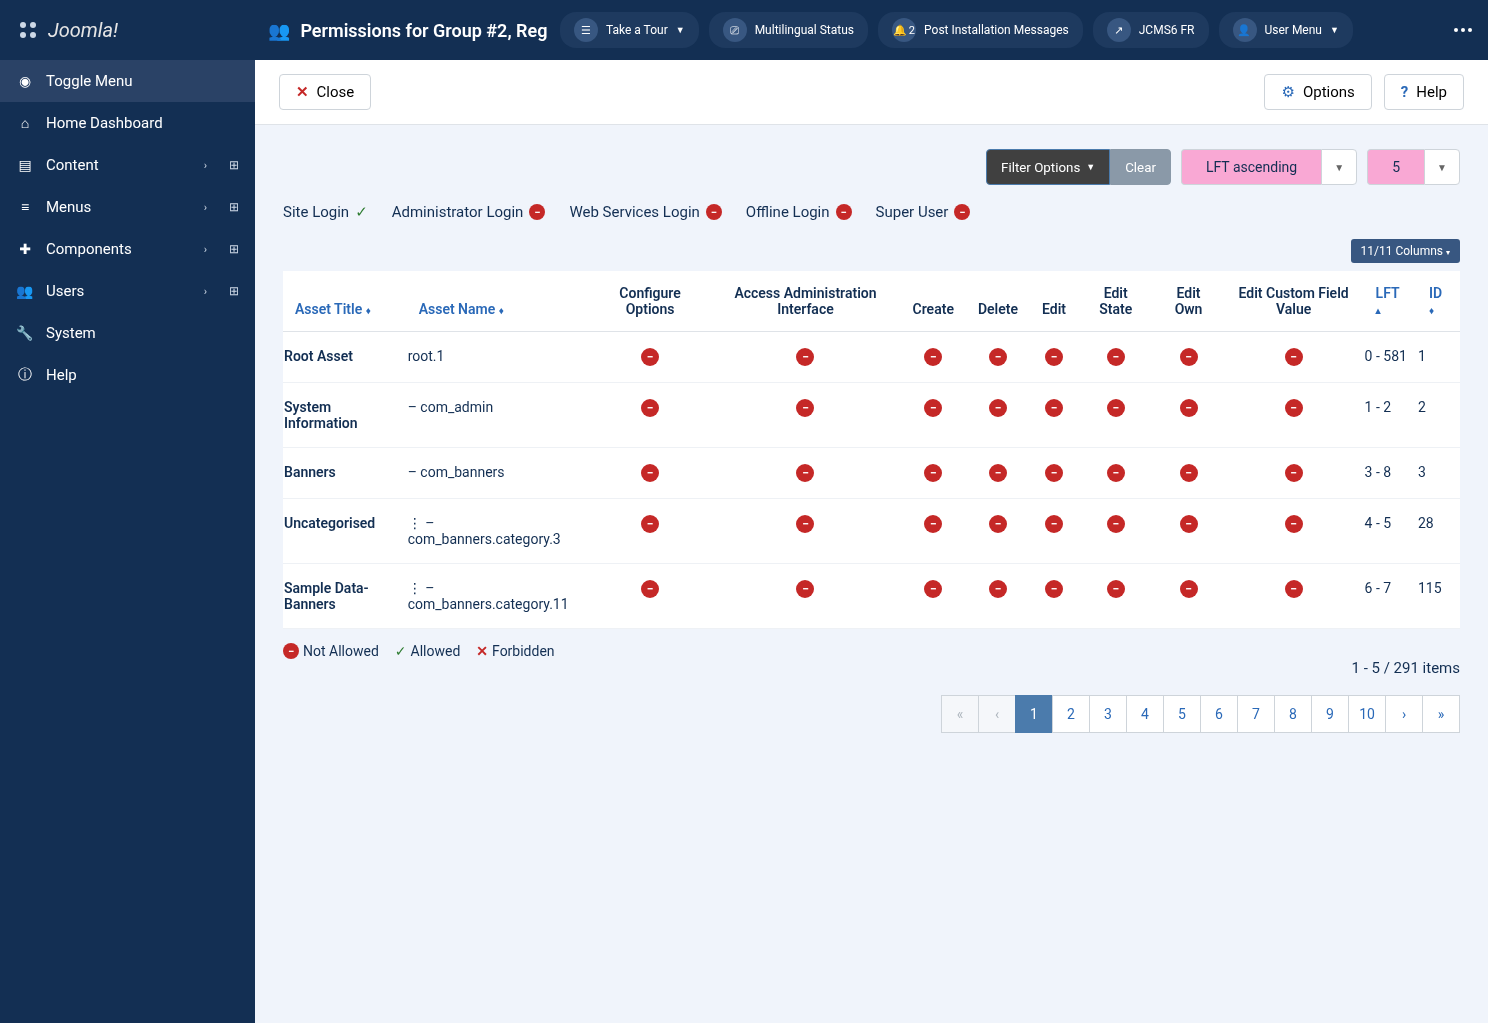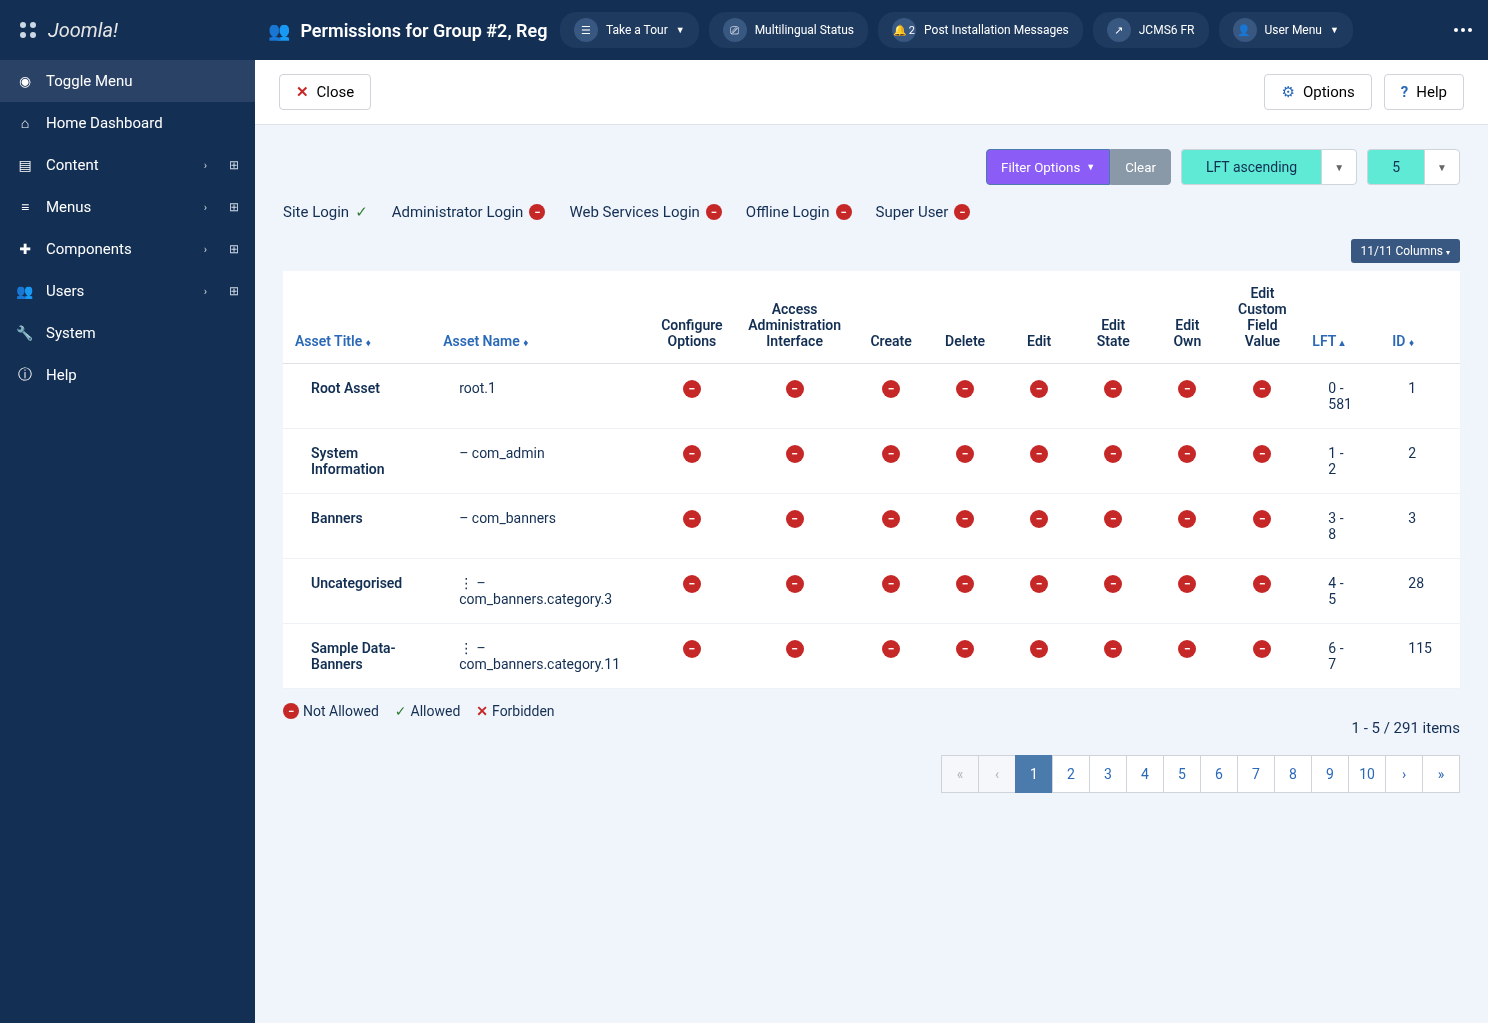--- a/index.html
+++ b/index.html
@@ -26,38 +26,38 @@
 .toolbar { background: #fff; padding: 14px 24px; display: flex; justify-content: space-between; border-bottom: 1px solid #dfe3e8; }
 .btn { background: #fff; border: 1px solid #ced4da; border-radius: 4px; padding: 8px 16px; font-size: 15px; cursor: pointer; display: inline-flex; align-items: center; gap: 8px; }
 .btn-close .x { color: #c52827; font-weight: bold; }
 .btn-options .gear { color: #2a69b8; }
 .btn-help .q { color: #2a69b8; font-weight: bold; }
 .content-area { padding: 24px 28px; }
 .filter-row { display: flex; justify-content: flex-end; gap: 10px; margin-bottom: 18px; }
 .search-group { display: flex; }
 .search-input { border: 1px solid #ced4da; border-radius: 4px 0 0 4px; padding: 9px 12px; font-size: 14px; width: 200px; }
 .search-btn { background: #1c3d5c; border: 1px solid #1c3d5c; color: #fff; border-radius: 0 4px 4px 0; width: 40px; cursor: pointer; }
-.filter-btn { background: #8b5cf6; border: 1px solid #4b7bac; color: #fff; border-radius: 4px 0 0 4px; padding: 9px 14px; cursor: pointer; display: flex; align-items: center; gap: 6px; }
+.filter-btn { background: #404040; border: 1px solid #4b7bac; color: #fff; border-radius: 4px 0 0 4px; padding: 9px 14px; cursor: pointer; display: flex; align-items: center; gap: 6px; }
 .clear-btn { background: #8a99a8; border: 1px solid #8a99a8; color: #fff; border-radius: 0 4px 4px 0; padding: 9px 14px; cursor: pointer; }
 .btn-group { display: flex; }
 .select-wrap { display: flex; }
-.select-main { border: 1px solid #ced4da; border-right: none; border-radius: 4px 0 0 4px; padding: 9px 24px; background: #5eead4; font-size: 14px; min-width: 140px; }
+.select-main { border: 1px solid #ced4da; border-right: none; border-radius: 4px 0 0 4px; padding: 9px 24px; background: #f9a8d4; font-size: 14px; min-width: 140px; }
 .select-main.narrow { min-width: 30px; }
 .select-caret { border: 1px solid #ced4da; border-radius: 0 4px 4px 0; background: #fff; width: 36px; display: flex; align-items: center; justify-content: center; cursor: pointer; font-size: 10px; color: #666; }
 .status-row { display: flex; gap: 24px; margin-bottom: 18px; font-size: 15px; flex-wrap: wrap; }
 .status-item { display: flex; align-items: center; gap: 6px; }
 .icon-allowed { color: #2f7d32; }
 .icon-not-allowed { background: #c52827; color: #fff; border-radius: 50%; width: 16px; height: 16px; display: inline-flex; align-items: center; justify-content: center; font-size: 11px; font-weight: bold; }
 .columns-pill { display: flex; justify-content: flex-end; margin-bottom: 8px; }
 .columns-btn { background: #385781; color: #fff; border: none; border-radius: 3px; padding: 5px 10px; font-size: 12px; cursor: pointer; }
 table { width: 100%; background: #fff; border-collapse: collapse; }
 th { text-align: left; padding: 14px 12px; font-weight: 600; font-size: 14px; color: #132f53; border-bottom: 1px solid #dfe3e8; vertical-align: bottom; }
 th.sortable { color: #2a69b8; cursor: pointer; }
 th .sort-icon { font-size: 10px; }
-td { padding: 16px 28px; border-bottom: 1px solid #eef1f5; font-size: 14px; vertical-align: top; }
+td { padding: 16px 1px; border-bottom: 1px solid #eef1f5; font-size: 14px; vertical-align: top; }
 td.title-cell { font-weight: 600; }
 td.center, th.center { text-align: center; }
 .perm-icon { background: #c52827; color: #fff; border-radius: 50%; width: 18px; height: 18px; display: inline-flex; align-items: center; justify-content: center; font-size: 12px; font-weight: bold; line-height: 1; }
 .legend-row { display: flex; gap: 16px; margin-top: 14px; font-size: 14px; align-items: center; }
 .legend-item { display: flex; align-items: center; gap: 4px; }
 .pagination-row { display: flex; justify-content: flex-end; align-items: center; margin-top: 0; gap: 18px; flex-direction: column; }
 .page-info { font-size: 15px; text-align: right; width: 100%; }
 .pager { display: flex; justify-content: flex-end; width: 100%; }
 .page-btn { border: 1px solid #ced4da; background: #fff; width: 38px; height: 38px; display: flex; align-items: center; justify-content: center; cursor: pointer; margin-left: -1px; color: #2a69b8; font-size: 14px; }
 .page-btn.disabled { color: #adb5bd; background: #f5f7fa; cursor: default; }

